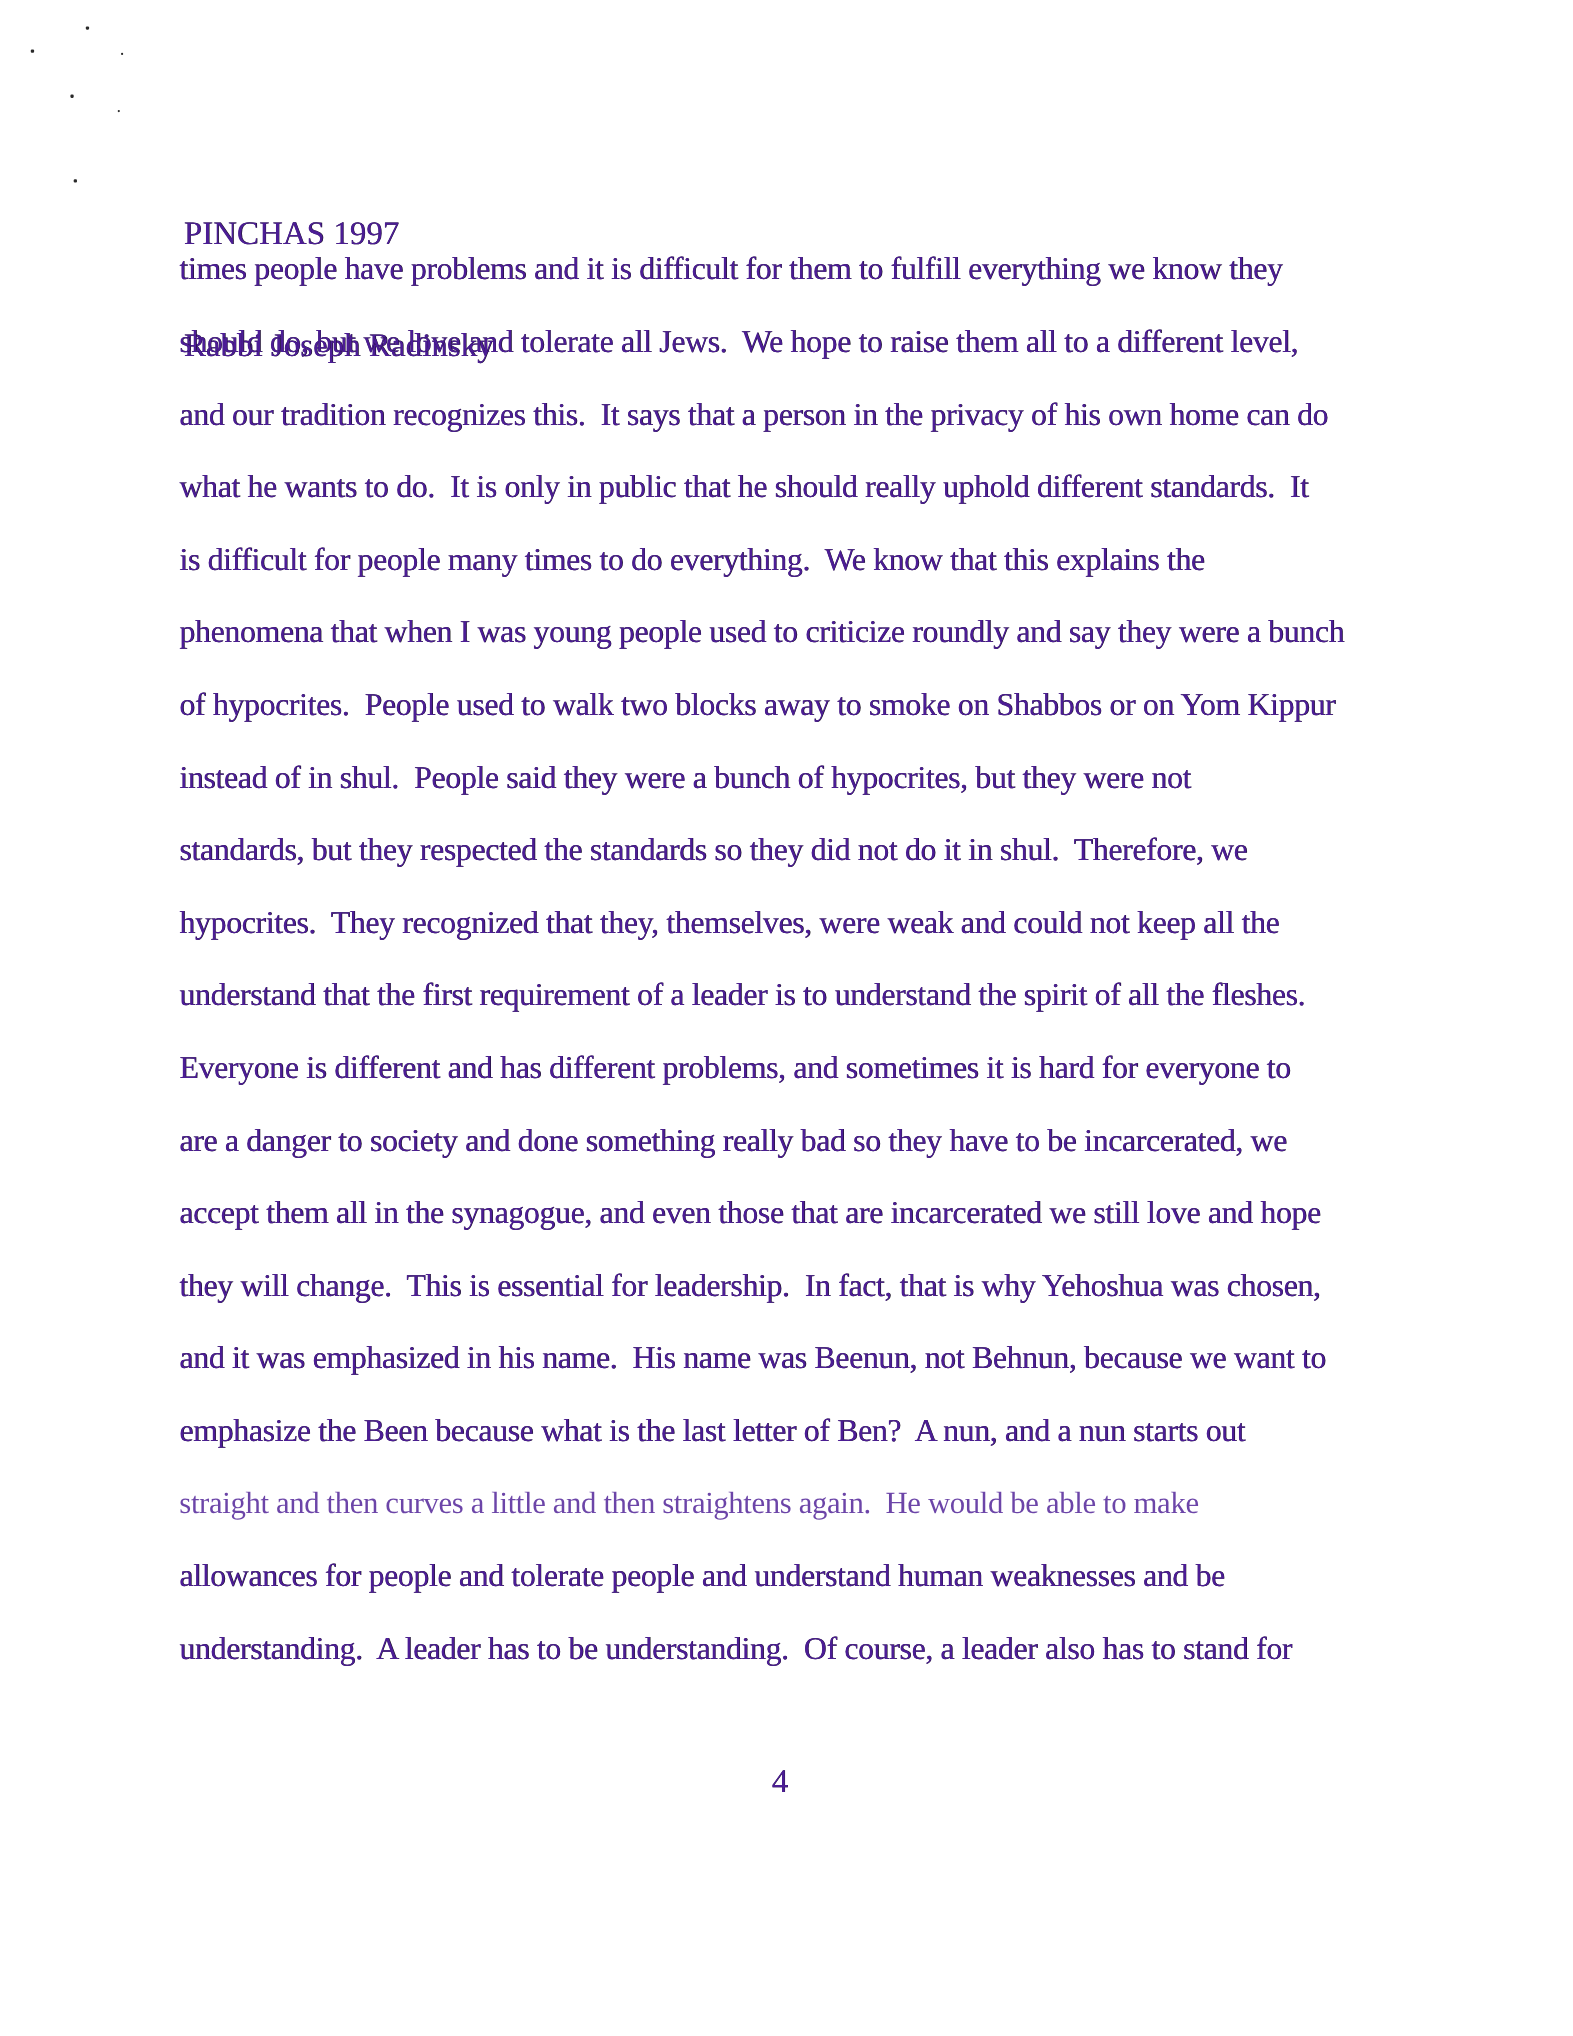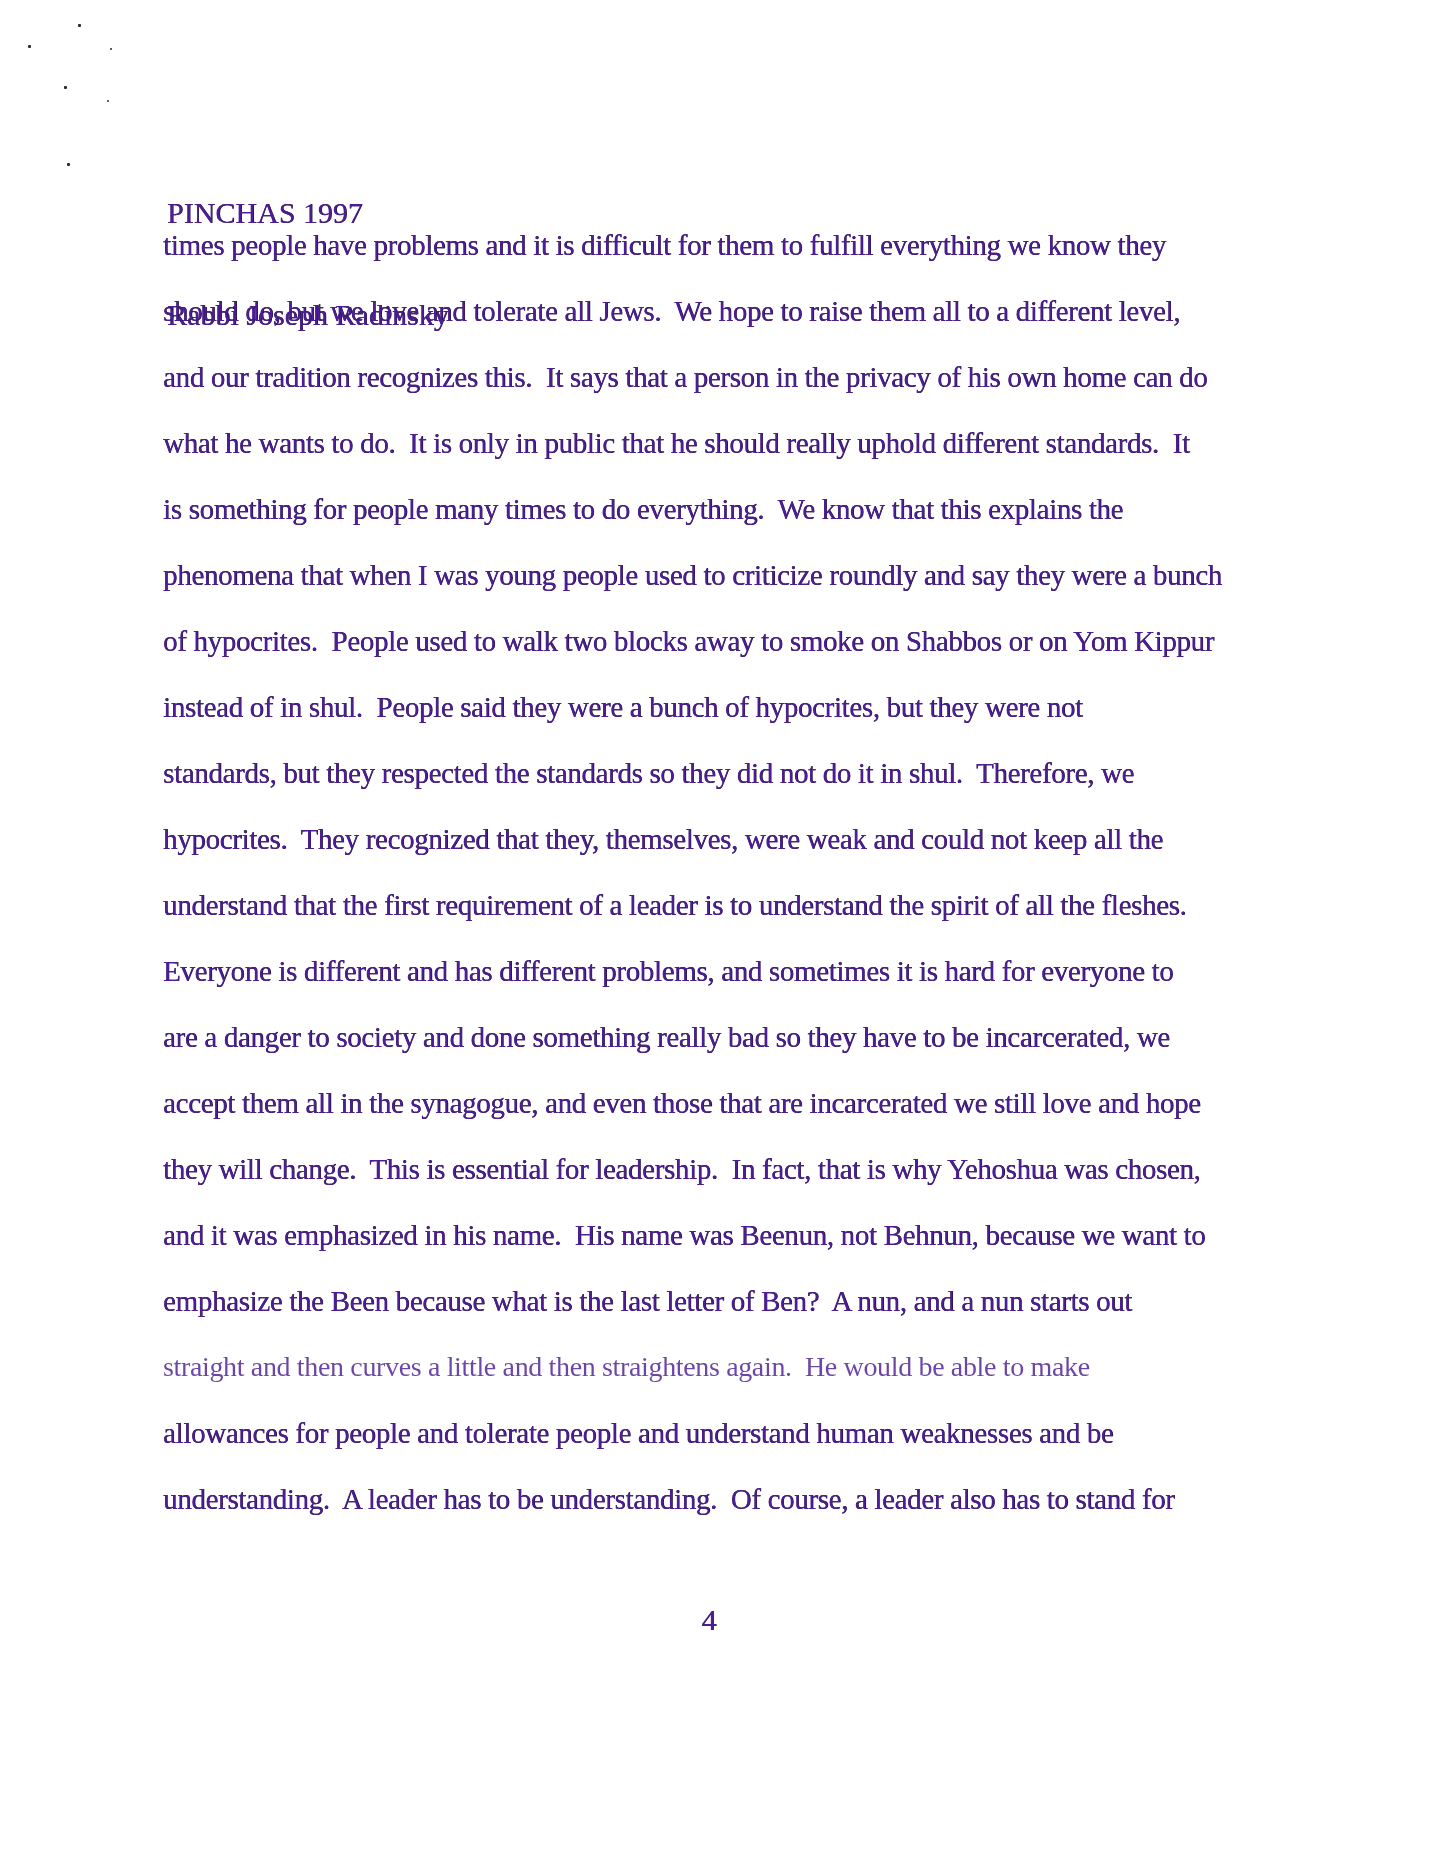--- a/index.html
+++ b/index.html
@@ -68,21 +68,21 @@
   <div class="header">
     <div>PINCHAS 1997</div>
     <div>Rabbi Joseph Radinsky</div>
   </div>
 
   <div class="body-text">
       <div class="line">times people have problems and it is difficult for them to fulfill everything we know they</div>
       <div class="line">should do, but we love and tolerate all Jews.  We hope to raise them all to a different level,</div>
       <div class="line">and our tradition recognizes this.  It says that a person in the privacy of his own home can do</div>
       <div class="line">what he wants to do.  It is only in public that he should really uphold different standards.  It</div>
-      <div class="line">is something for people many times to do everything.  We know that this explains the</div>
+      <div class="line">is difficult for people many times to do everything.  We know that this explains the</div>
       <div class="line">phenomena that when I was young people used to criticize roundly and say they were a bunch</div>
       <div class="line">of hypocrites.  People used to walk two blocks away to smoke on Shabbos or on Yom Kippur</div>
       <div class="line">instead of in shul.  People said they were a bunch of hypocrites, but they were not</div>
       <div class="line">standards, but they respected the standards so they did not do it in shul.  Therefore, we</div>
       <div class="line">hypocrites.  They recognized that they, themselves, were weak and could not keep all the</div>
       <div class="line">understand that the first requirement of a leader is to understand the spirit of all the fleshes.</div>
       <div class="line">Everyone is different and has different problems, and sometimes it is hard for everyone to</div>
       <div class="line">are a danger to society and done something really bad so they have to be incarcerated, we</div>
       <div class="line">accept them all in the synagogue, and even those that are incarcerated we still love and hope</div>
       <div class="line">they will change.  This is essential for leadership.  In fact, that is why Yehoshua was chosen,</div>

